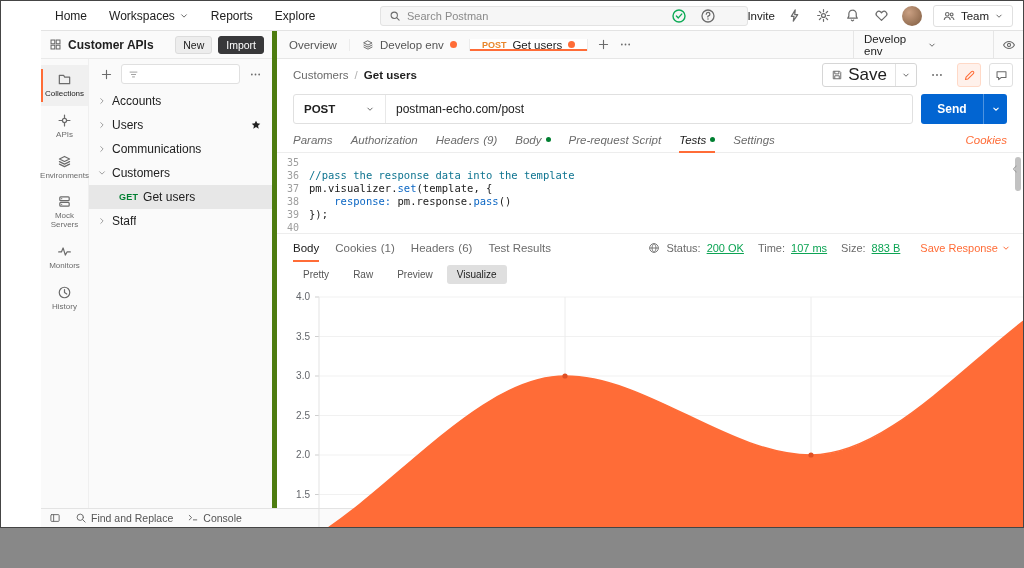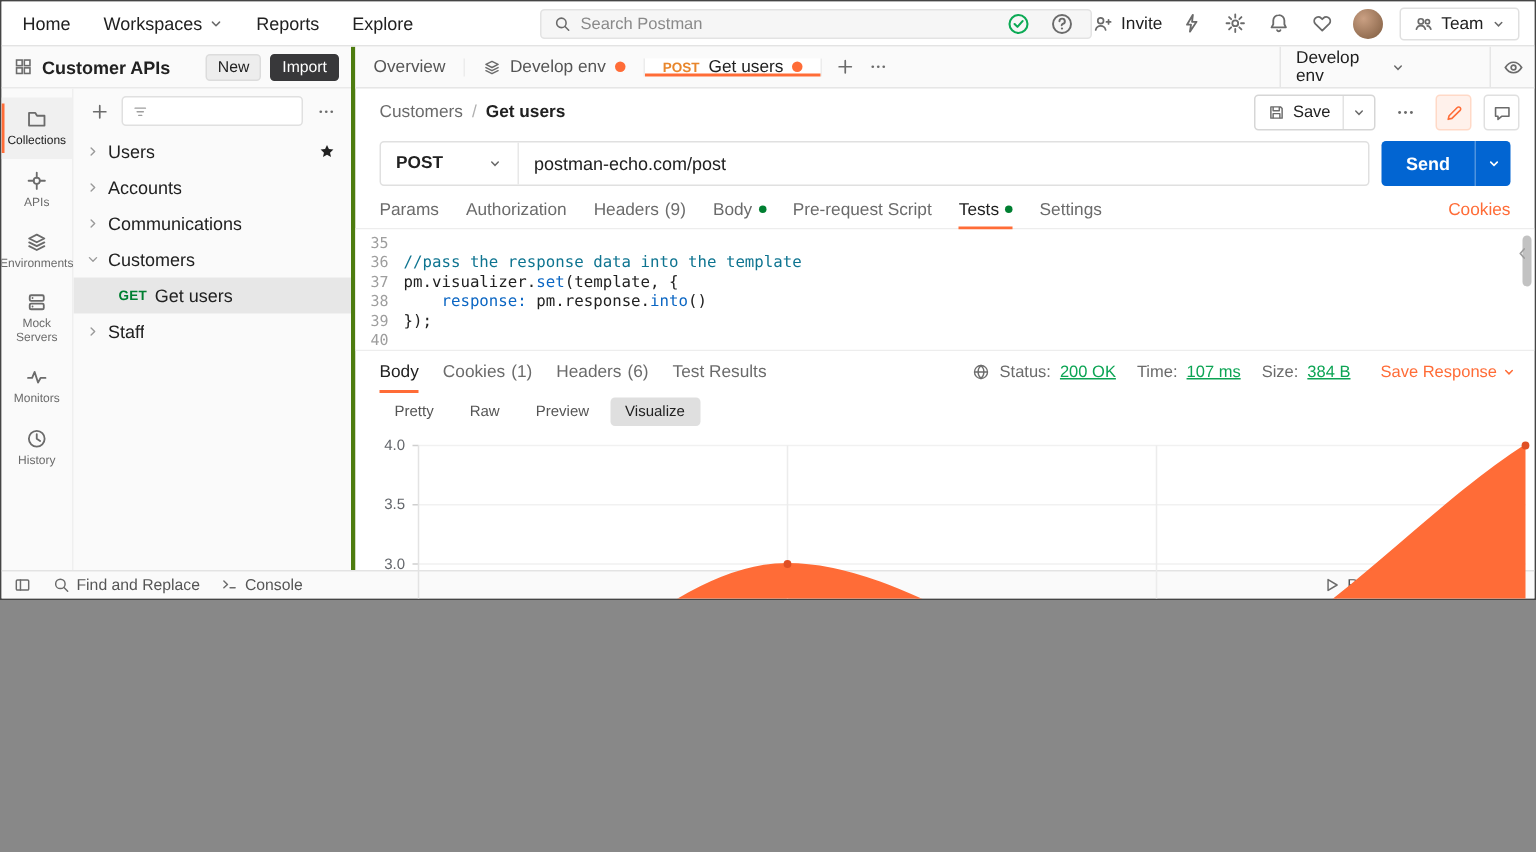--- a/index.html
+++ b/index.html
@@ -1,36 +1,36 @@
 <!DOCTYPE html>
 <html><head>
 <meta charset="utf-8">
 <style>
   * { box-sizing: border-box; margin:0; padding:0; }
   html,body { width:1024px; height:568px; }
   body { font-family:"Liberation Sans", sans-serif; font-size:12px; color:#212121; background:#888; }
-  .window { width:1024px; height:400px; border:1px solid #454545; background:#fff; display:flex; flex-direction:column; overflow:hidden; position:relative; }
+  .window { width:1024px; height:528px; border:1px solid #454545; background:#fff; display:flex; flex-direction:column; overflow:hidden; position:relative;padding-left:40px; }
   .icn { display:inline-flex; color:#6b6b6b; flex:none; }
   .icn svg { display:block; }
 
   
   .topbar { height:30px; flex:none; display:flex; align-items:center; border-bottom:1px solid #e3e3e3; background:#fff; position:relative; padding:0 10px 0 14px; }
   .nav { display:flex; gap:22px; align-items:center; }
   .nav-item { font-size:12px; color:#212121; display:flex; align-items:center; gap:4px; cursor:pointer; white-space:nowrap; }
   .search { position:absolute; left:50%; transform:translateX(-50%); width:368px; height:20px; background:#f6f6f6; border:1px solid #e3e3e3; border-radius:3px; display:flex; align-items:center; gap:6px; padding:0 8px; color:#8a8a8a; font-size:11px; cursor:text;margin-left:32px; }
   .top-right { margin-left:auto; display:flex; align-items:center; gap:11px; }
   .tr-icon { width:18px; height:18px; display:flex; align-items:center; justify-content:center; color:#6b6b6b; cursor:pointer; position:relative; }
   .tr-icon.green { color:#0caa55; }
   .invite { display:flex; gap:5px; align-items:center; font-size:11.5px; color:#212121; cursor:pointer; }
   .avatar { width:20px; height:20px; border-radius:50%; background:radial-gradient(circle at 35% 32%, #caa083, #7d5a3e); cursor:pointer; }
   .team-btn { display:flex; align-items:center; gap:5px; border:1px solid #e0e0e0; border-radius:3px; height:22px; padding:0 8px; font-size:11.5px; cursor:pointer; color:#212121; }
 
   
   .main { flex:1; display:flex; min-height:0; }
-  .left-panel { width:236px; flex:none; background:#fafafa; border-right:3px solid #4d7c0f; display:flex; flex-direction:column; min-height:0; }
+  .left-panel { width:236px; flex:none; background:#fafafa; border-right:5px solid #4d7c0f; display:flex; flex-direction:column; min-height:0; }
   .ws-header { height:28px; flex:none; display:flex; align-items:center; gap:6px; padding:0 8px; border-bottom:1px solid #e9e9e9; }
   .ws-title { font-size:12px; font-weight:bold; flex:1; white-space:nowrap; overflow:hidden; }
   .btn-new { font-size:10.5px; background:#ededed; border:1px solid #dcdcdc; border-radius:3px; padding:2px 7px; cursor:pointer; color:#212121; }
   .btn-import { font-size:10.5px; background:#38383a; color:#fff; border:1px solid #38383a; border-radius:3px; padding:2px 7px; cursor:pointer; }
   .left-body { flex:1; display:flex; min-height:0; }
   .rail { width:48px; flex:none; border-right:1px solid #efefef; display:flex; flex-direction:column; padding-top:6px; }
   .rail-item { display:flex; flex-direction:column; align-items:center; gap:3px; padding:7px 0; color:#6b6b6b; cursor:pointer; position:relative; }
   .rail-item .rail-label { font-size:8px; line-height:1.1; text-align:center; }
   .rail-item.active { color:#212121; background:#f0f0f0; }
   .rail-item.active::before { content:""; position:absolute; left:0; top:4px; bottom:4px; width:2px; background:#ff6c37; }
@@ -59,36 +59,36 @@
   .env-box { margin-left:auto; display:flex; align-items:stretch; border-left:1px solid #e6e6e6; width:170px; flex:none; }
   .env-select { flex:1; display:flex; align-items:center; gap:6px; padding:0 10px; font-size:11.5px; color:#212121; cursor:pointer; }
   .env-select span { flex:1; }
   .eye-btn { width:30px; display:flex; align-items:center; justify-content:center; border-left:1px solid #e6e6e6; cursor:pointer; color:#6b6b6b; }
 
   .crumb-row { height:32px; flex:none; display:flex; align-items:center; padding:0 10px 0 16px; gap:8px; }
   .crumbs { display:flex; align-items:center; gap:6px; font-size:11.5px; flex:1; min-width:0; }
   .crumb { color:#6b6b6b; cursor:pointer; }
   .crumb.current { color:#212121; font-weight:bold; cursor:default; }
   .crumb-sep { color:#b0b0b0; }
-  .save-btn { display:flex; align-items:center; height:24px; border:1px solid #d6d6d6; border-radius:3px; background:#fff; cursor:pointer; font-size:11px; color:#212121; }
+  .save-btn { display:flex; align-items:center; height:24px; border:1px solid #d6d6d6; border-radius:3px; background:#fff; cursor:pointer; font-size:17px; color:#212121; }
   .save-btn .sv-main { display:flex; align-items:center; gap:5px; padding:0 8px; }
   .save-btn .sv-caret { padding:0 5px; border-left:1px solid #e3e3e3; display:flex; align-items:center; height:100%; color:#6b6b6b; }
   .sq-btn { width:24px; height:24px; display:flex; align-items:center; justify-content:center; border-radius:3px; color:#6b6b6b; cursor:pointer; }
   .sq-btn.edit { color:#ff6c37; background:#fff1eb; border:1px solid #ffd9c7; }
   .sq-btn.bordered { border:1px solid #e0e0e0; }
 
   .url-row { height:36px; flex:none; display:flex; align-items:center; gap:8px; padding:0 16px; }
   .url-bar { flex:1; height:30px; border:1px solid #e0e0e0; border-radius:3px; background:#fff; display:flex; align-items:stretch; min-width:0; }
   .method-sel { width:92px; flex:none; display:flex; align-items:center; justify-content:space-between; padding:0 10px; border-right:1px solid #e8e8e8; cursor:pointer; font-size:11.5px; font-weight:bold; color:#212121; }
   .url-text { flex:1; display:flex; align-items:center; padding:0 10px; font-size:12px; color:#212121; cursor:text; white-space:nowrap; overflow:hidden; }
   .send-btn { width:86px; height:30px; flex:none; background:#0265d2; border:none; border-radius:3px; color:#fff; display:flex; align-items:stretch; cursor:pointer; font-size:12px; font-weight:bold; }
   .send-main { flex:1; display:flex; align-items:center; justify-content:center; }
   .send-caret { width:24px; display:flex; align-items:center; justify-content:center; border-left:1px solid rgba(255,255,255,.3); color:#fff; }
 
-  .req-tabs { height:26px; flex:none; display:flex; align-items:center; gap:18px; padding:0 16px; border-bottom:1px solid #ededed; }
+  .req-tabs { height:26px; flex:none; display:flex; align-items:center; gap:18px; padding:0 16px; border-bottom:1px solid #ededed;font-style:italic; }
   .rtab { height:100%; display:flex; align-items:center; gap:4px; font-size:11.5px; color:#6b6b6b; cursor:pointer; position:relative; white-space:nowrap; }
   .rtab.on { color:#212121; }
   .rtab.on::after { content:""; position:absolute; left:0; right:0; bottom:-1px; height:2px; background:#ff6c37; }
   .gdot { width:5px; height:5px; border-radius:50%; background:#007f31; }
   .cookies-link { margin-left:auto; font-size:11.5px; color:#ff6c37; cursor:pointer; }
 
   .editor { height:80px; flex:none; position:relative; padding-top:3px; overflow:hidden; background:#fff; cursor:text; }
   .ed-line { display:flex; line-height:13px; font-family:"DejaVu Sans Mono", monospace; font-size:10.5px; }
   .ed-num { width:32px; flex:none; text-align:right; padding-right:10px; color:#9e9e9e; font-size:10px; }
   .ed-code { white-space:pre; color:#212121; }
@@ -307,40 +307,40 @@
               </span>
             <span class="tool-btn">
                 <svg width="13" height="13" viewBox="0 0 16 16" fill="currentColor">
                   <circle cx="3.5" cy="8" r="1.1"></circle>
                   <circle cx="8" cy="8" r="1.1"></circle>
                   <circle cx="12.5" cy="8" r="1.1"></circle>
                 </svg>
               </span>
           </div>
           <div class="tree">
+              <div class="tree-row" style="padding-left:8px">
+                <span class="tree-chev">
+                  <svg width="10" height="10" viewBox="0 0 16 16" fill="none" stroke="currentColor" stroke-width="1.5" stroke-linecap="round" stroke-linejoin="round">
+                    <path d="M6 4.2L9.8 8 6 11.8"></path>
+                  </svg>
+                </span>
+                <span class="tree-label">Accounts</span>
+              </div>
               <div class="tree-row" style="padding-left:8px">
                 <span class="tree-chev">
                   <svg width="10" height="10" viewBox="0 0 16 16" fill="none" stroke="currentColor" stroke-width="1.5" stroke-linecap="round" stroke-linejoin="round">
                     <path d="M6 4.2L9.8 8 6 11.8"></path>
                   </svg>
                 </span>
                 <span class="tree-label">Users</span>
                 <span class="tree-star">
                   <svg width="12" height="12" viewBox="0 0 16 16" fill="currentColor">
                     <path d="M8 2.2l1.7 3.6 4 .5-3 2.7.9 3.9L8 10.8l-3.6 2.1.9-3.9-3-2.7 4-.5z"></path>
                   </svg>
                 </span>
-              </div>
-              <div class="tree-row" style="padding-left:8px">
-                <span class="tree-chev">
-                  <svg width="10" height="10" viewBox="0 0 16 16" fill="none" stroke="currentColor" stroke-width="1.5" stroke-linecap="round" stroke-linejoin="round">
-                    <path d="M6 4.2L9.8 8 6 11.8"></path>
-                  </svg>
-                </span>
-                <span class="tree-label">Accounts</span>
               </div>
               <div class="tree-row" style="padding-left:8px">
                 <span class="tree-chev">
                   <svg width="10" height="10" viewBox="0 0 16 16" fill="none" stroke="currentColor" stroke-width="1.5" stroke-linecap="round" stroke-linejoin="round">
                     <path d="M6 4.2L9.8 8 6 11.8"></path>
                   </svg>
                 </span>
                 <span class="tree-label">Communications</span>
               </div>
               <div class="tree-row" style="padding-left:8px">
@@ -527,21 +527,21 @@
             <div class="ed-line">
               <span class="ed-num">36</span>
               <span class="ed-code"><span class="c-comment">//pass the response data into the template</span></span>
             </div>
             <div class="ed-line">
               <span class="ed-num">37</span>
               <span class="ed-code"><span class="c-ident">pm.visualizer.</span><span class="c-fn">set</span><span class="c-ident">(template, {</span></span>
             </div>
             <div class="ed-line">
               <span class="ed-num">38</span>
-              <span class="ed-code"><span class="c-ident">    </span><span class="c-prop">response:</span><span class="c-ident"> pm.response.</span><span class="c-fn">into</span><span class="c-ident">()</span></span>
+              <span class="ed-code"><span class="c-ident">    </span><span class="c-prop">response:</span><span class="c-ident"> pm.response.</span><span class="c-fn">pass</span><span class="c-ident">()</span></span>
             </div>
             <div class="ed-line">
               <span class="ed-num">39</span>
               <span class="ed-code"><span class="c-ident">});</span></span>
             </div>
             <div class="ed-line">
               <span class="ed-num">40</span>
               <span class="ed-code"></span>
             </div>
           </div>
@@ -570,21 +570,21 @@
               <svg width="12" height="12" viewBox="0 0 16 16" fill="none" stroke="currentColor" stroke-width="1.2">
                 <circle cx="8" cy="8" r="5.8"></circle>
                 <path d="M2.2 8h11.6M8 2.2c1.8 1.6 2.6 3.6 2.6 5.8S9.8 12.2 8 13.8C6.2 12.2 5.4 10.2 5.4 8S6.2 3.8 8 2.2z"></path>
               </svg>
             </span>
           <span class="meta-label">Status:</span>
           <span class="meta-val">200 OK</span>
           <span class="meta-label">Time:</span>
           <span class="meta-val">107 ms</span>
           <span class="meta-label">Size:</span>
-          <span class="meta-val">384 B</span>
+          <span class="meta-val">883 B</span>
           <span class="save-resp">
             <span>Save Response</span>
             <span class="icn">
                 <svg width="10" height="10" viewBox="0 0 16 16" fill="none" stroke="currentColor" stroke-width="1.6" stroke-linecap="round">
                   <path d="M4.5 6.5L8 10l3.5-3.5"></path>
                 </svg>
               </span>
           </span>
         </div>
       </div>

